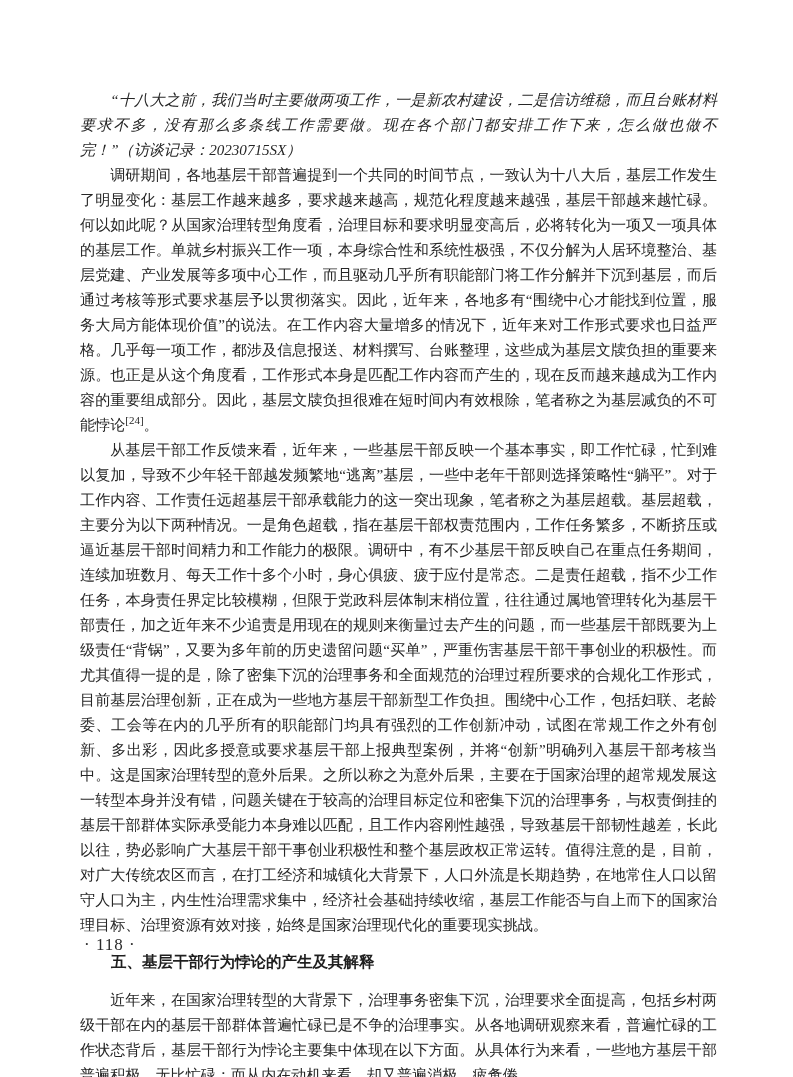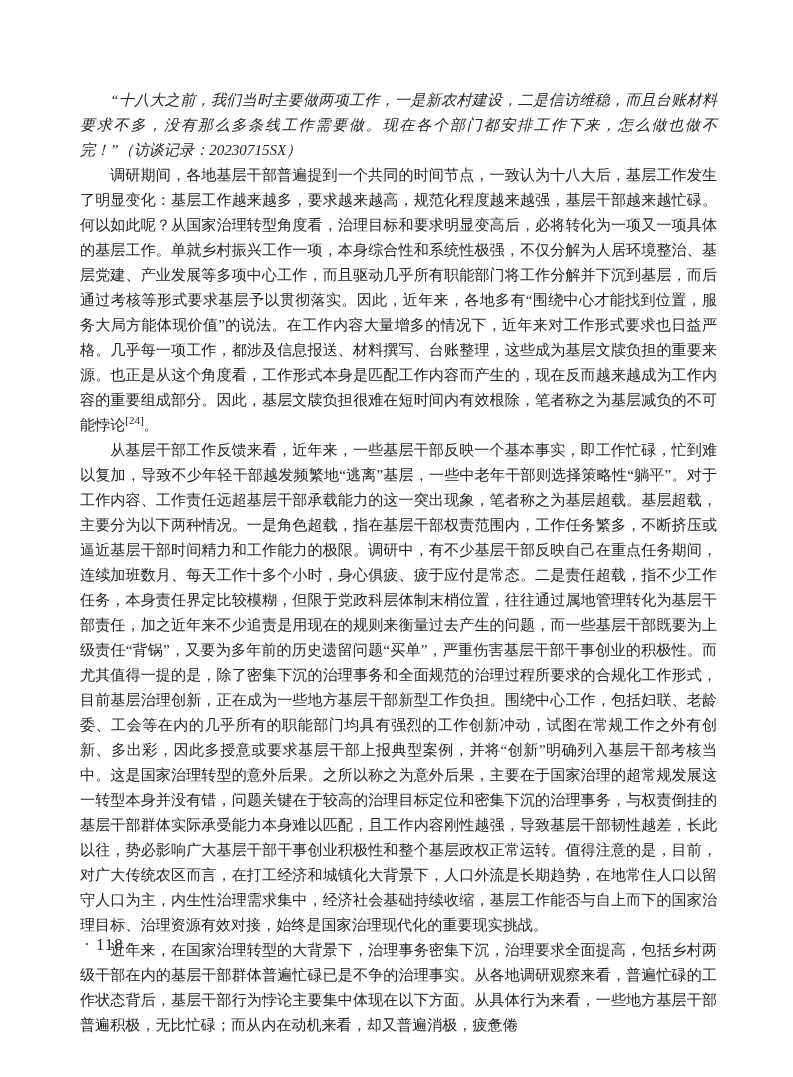--- a/index.html
+++ b/index.html
@@ -67,19 +67,20 @@
 
 <div class="page">
   <div class="content">
 
     <p class="para quote">“十八大之前，我们当时主要做两项工作，一是新农村建设，二是信访维稳，而且台账材料要求不多，没有那么多条线工作需要做。现在各个部门都安排工作下来，怎么做也做不完！”（访谈记录：20230715SX）</p>
 
     <p class="para"><span>调研期间，各地基层干部普遍提到一个共同的时间节点，一致认为十八大后，基层工作发生了明显变化：基层工作越来越多，要求越来越高，规范化程度越来越强，基层干部越来越忙碌。何以如此呢？从国家治理转型角度看，治理目标和要求明显变高后，必将转化为一项又一项具体的基层工作。单就乡村振兴工作一项，本身综合性和系统性极强，不仅分解为人居环境整治、基层党建、产业发展等多项中心工作，而且驱动几乎所有职能部门将工作分解并下沉到基层，而后通过考核等形式要求基层予以贯彻落实。因此，近年来，各地多有“围绕中心才能找到位置，服务大局方能体现价值”的说法。在工作内容大量增多的情况下，近年来对工作形式要求也日益严格。几乎每一项工作，都涉及信息报送、材料撰写、台账整理，这些成为基层文牍负担的重要来源。也正是从这个角度看，工作形式本身是匹配工作内容而产生的，现在反而越来越成为工作内容的重要组成部分。因此，基层文牍负担很难在短时间内有效根除，笔者称之为基层减负的不可能悖论</span><sup class="footnote-ref">[24]</sup><span>。</span></p>
 
     <p class="para">从基层干部工作反馈来看，近年来，一些基层干部反映一个基本事实，即工作忙碌，忙到难以复加，导致不少年轻干部越发频繁地“逃离”基层，一些中老年干部则选择策略性“躺平”。对于工作内容、工作责任远超基层干部承载能力的这一突出现象，笔者称之为基层超载。基层超载，主要分为以下两种情况。一是角色超载，指在基层干部权责范围内，工作任务繁多，不断挤压或逼近基层干部时间精力和工作能力的极限。调研中，有不少基层干部反映自己在重点任务期间，连续加班数月、每天工作十多个小时，身心俱疲、疲于应付是常态。二是责任超载，指不少工作任务，本身责任界定比较模糊，但限于党政科层体制末梢位置，往往通过属地管理转化为基层干部责任，加之近年来不少追责是用现在的规则来衡量过去产生的问题，而一些基层干部既要为上级责任“背锅”，又要为多年前的历史遗留问题“买单”，严重伤害基层干部干事创业的积极性。而尤其值得一提的是，除了密集下沉的治理事务和全面规范的治理过程所要求的合规化工作形式，目前基层治理创新，正在成为一些地方基层干部新型工作负担。围绕中心工作，包括妇联、老龄委、工会等在内的几乎所有的职能部门均具有强烈的工作创新冲动，试图在常规工作之外有创新、多出彩，因此多授意或要求基层干部上报典型案例，并将“创新”明确列入基层干部考核当中。这是国家治理转型的意外后果。之所以称之为意外后果，主要在于国家治理的超常规发展这一转型本身并没有错，问题关键在于较高的治理目标定位和密集下沉的治理事务，与权责倒挂的基层干部群体实际承受能力本身难以匹配，且工作内容刚性越强，导致基层干部韧性越差，长此以往，势必影响广大基层干部干事创业积极性和整个基层政权正常运转。值得注意的是，目前，对广大传统农区而言，在打工经济和城镇化大背景下，人口外流是长期趋势，在地常住人口以留守人口为主，内生性治理需求集中，经济社会基础持续收缩，基层工作能否与自上而下的国家治理目标、治理资源有效对接，始终是国家治理现代化的重要现实挑战。</p>
 
+    <h2 class="section-heading">五、基层干部行为悖论的产生及其解释</h2>
 
     <p class="para">近年来，在国家治理转型的大背景下，治理事务密集下沉，治理要求全面提高，包括乡村两级干部在内的基层干部群体普遍忙碌已是不争的治理事实。从各地调研观察来看，普遍忙碌的工作状态背后，基层干部行为悖论主要集中体现在以下方面。从具体行为来看，一些地方基层干部普遍积极，无比忙碌；而从内在动机来看，却又普遍消极，疲惫倦</p>
 
   </div>
 
   <div class="page-number">· 118 ·</div>
 </div>
 
 </body></html>

